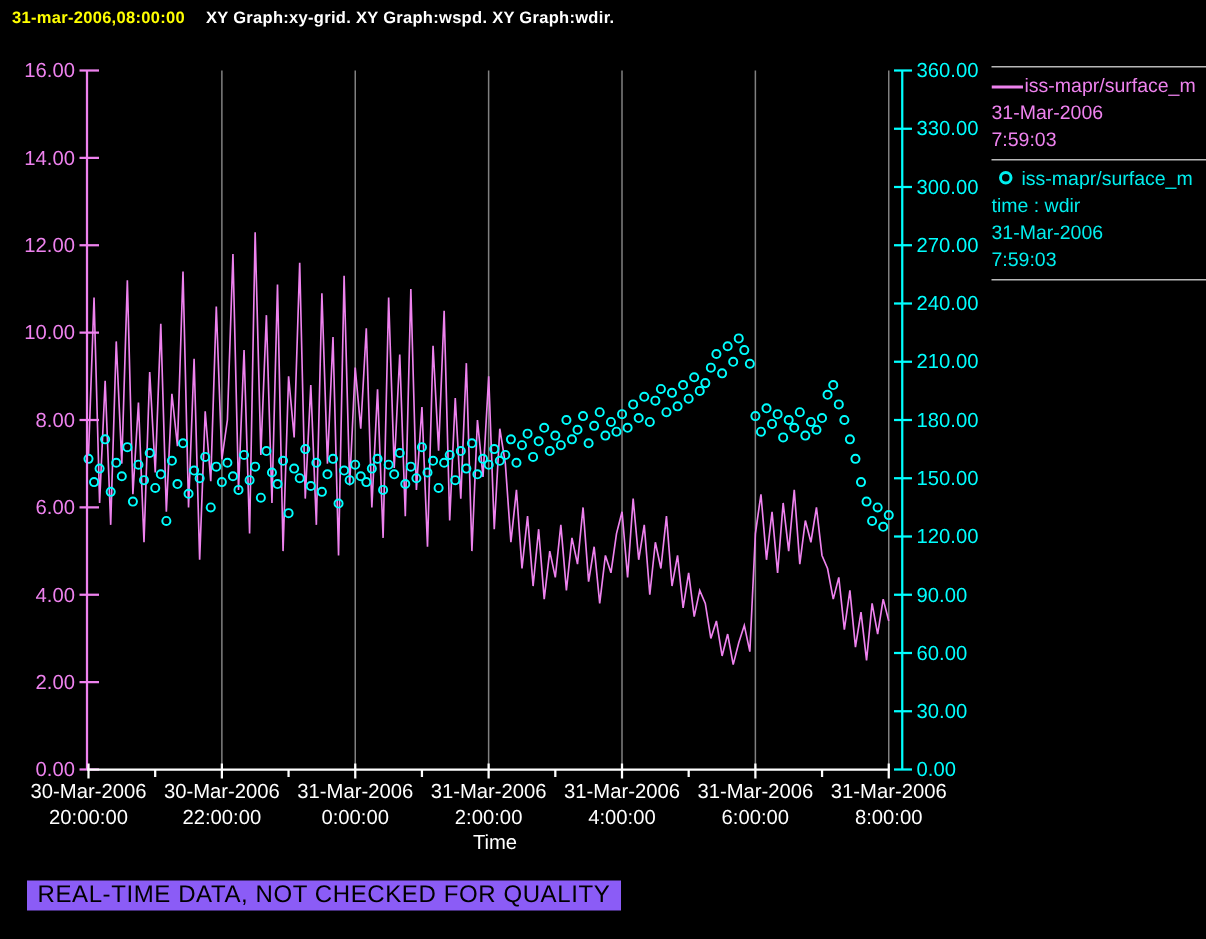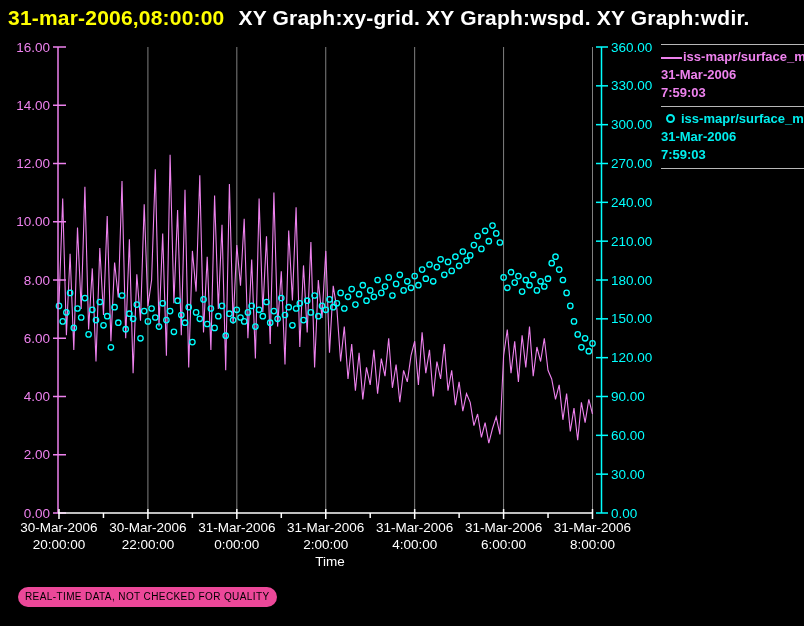--- a/index.html
+++ b/index.html
@@ -2,47 +2,47 @@
 <html><head>
 <meta charset="utf-8">
 <style>
   html,body{margin:0;padding:0;}
   body{
     width:804px;height:626px;position:relative;overflow:hidden;
     background:#000;font-family:"Liberation Sans",sans-serif;
   }
   #title-bar{
     position:absolute;left:8px;top:6px;white-space:nowrap;
-    font-size:21px;font-weight:bold;letter-spacing:.2px;text-align:right;
+    font-size:11px;font-weight:bold;letter-spacing:.2px;text-align:right;
   }
   #title-datetime{color:#ffff00;}
   #title-graphs{color:#ffffff;margin-left:14px;}
   #plot-svg{position:absolute;left:0;top:0;}
   #legend{
     position:absolute;left:661px;top:44px;width:143px;
     border-top:1px solid #b8b8b8;
     font-size:13px;line-height:18px;
   }
   .legend-entry{padding:3px 0 4px 0;overflow:hidden;}
   .legend-entry.wspd{color:#ee82ee;}
   .legend-entry.wdir{color:#00eeee;border-top:1px solid #b8b8b8;}
-  #legend{border-bottom:1px solid #b8b8b8;font-weight:bold;}
+  #legend{border-bottom:1px solid #b8b8b8;}
   .legend-row{white-space:nowrap;overflow:hidden;height:18px;}
   .line-marker{
     display:inline-block;width:21px;height:0;border-top:2px solid #ee82ee;
     vertical-align:middle;margin-right:1px;
   }
   .circle-marker{
     display:inline-block;width:5px;height:5px;border:2px solid #00eeee;
     border-radius:50%;vertical-align:middle;margin:0 6px 2px 5px;
   }
   #notice-box{
     position:absolute;left:18px;top:587px;height:20px;
-    background:#ec4899;color:#000;font-size:10px;line-height:20px;
-    padding:0 7px;letter-spacing:.4px;white-space:nowrap;border-radius:10px;
+    background:#8b5cf6;color:#000;font-size:16px;line-height:20px;
+    padding:0 7px;letter-spacing:.4px;white-space:nowrap;
   }
 </style>
 </head>
 <body>
 
 <div id="title-bar">
   <span id="title-datetime">31-mar-2006,08:00:00</span><span id="title-graphs">XY Graph:xy-grid.  XY Graph:wspd.  XY Graph:wdir.</span>
 </div>
 
 <svg id="plot-svg" width="804" height="626" viewBox="0 0 804 626">
@@ -276,18 +276,19 @@
   </svg>
 
 <div id="legend">
   <div class="legend-entry wspd">
     <div class="legend-row"><span class="line-marker"></span><span>iss-mapr/surface_m</span></div>
     <div class="legend-row">31-Mar-2006</div>
     <div class="legend-row">7:59:03</div>
   </div>
   <div class="legend-entry wdir">
     <div class="legend-row"><span class="circle-marker"></span><span>iss-mapr/surface_m</span></div>
+    <div class="legend-row">time : wdir</div>
     <div class="legend-row">31-Mar-2006</div>
     <div class="legend-row">7:59:03</div>
   </div>
 </div>
 
 <div id="notice-box">REAL-TIME DATA, NOT CHECKED FOR QUALITY</div>
 
 </body></html>

